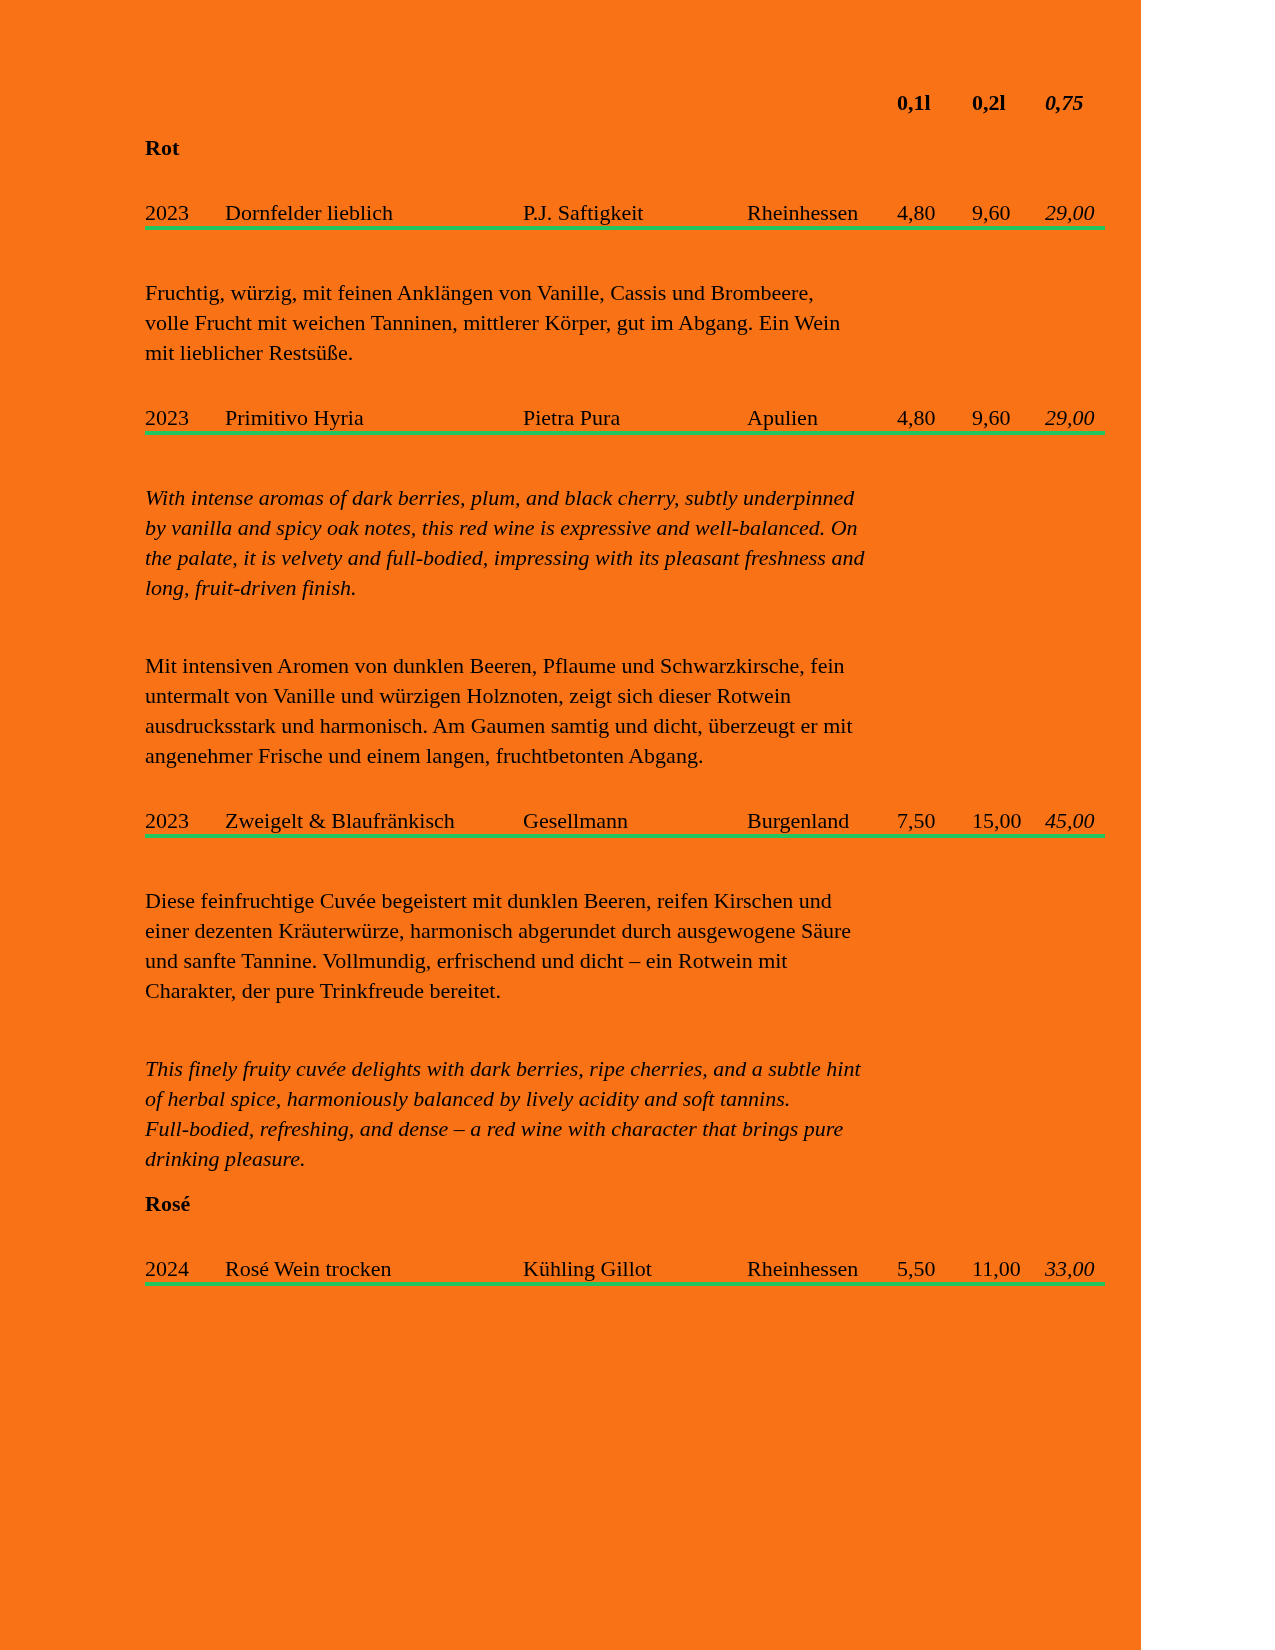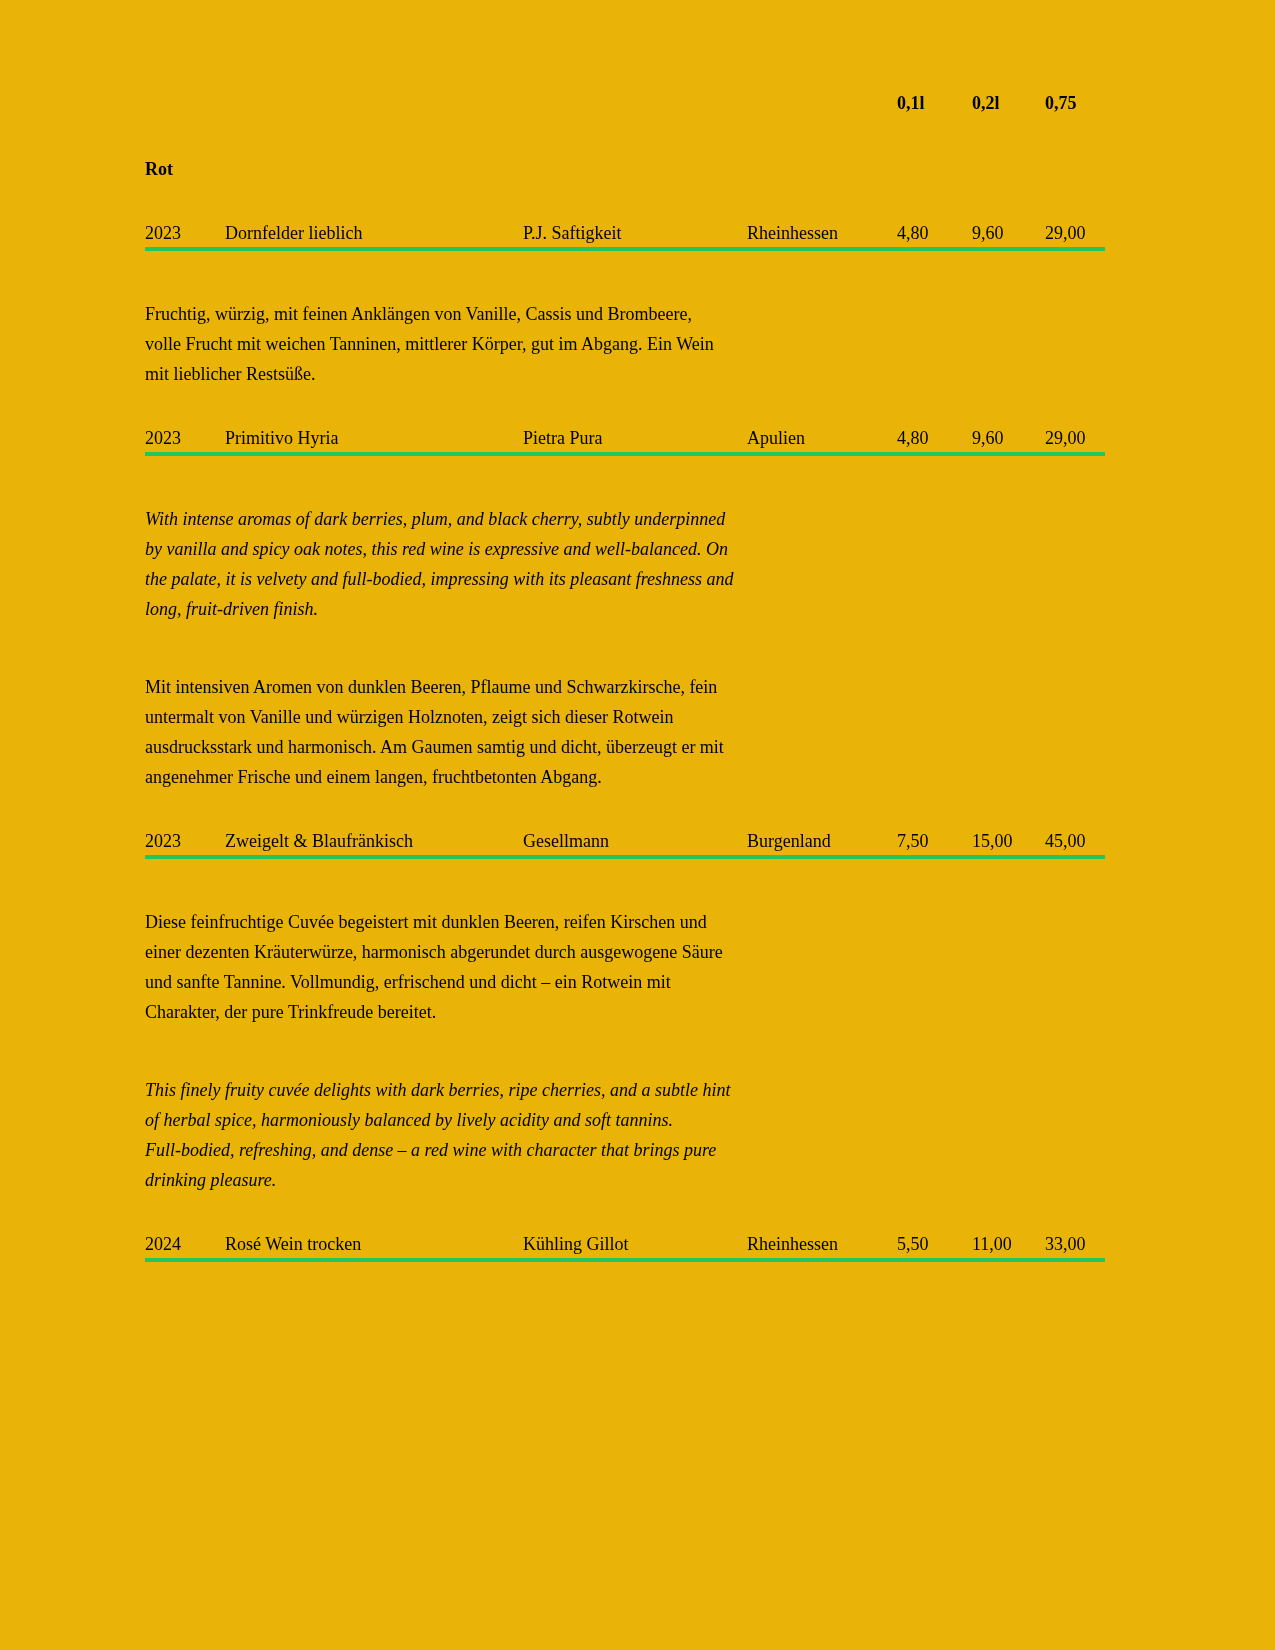--- a/index.html
+++ b/index.html
@@ -1,23 +1,23 @@
 <!DOCTYPE html>
 <html><head>
 <meta charset="utf-8">
 <style>
   html, body { margin: 0; padding: 0; background: #fff; }
   .page {
     position: relative;
-    width: 1275px;
+    width: 1141px;
     height: 1650px;
-    background: #eab308;
+    background: #f97316;
     color: #000000;
     font-family: "Liberation Serif", "DejaVu Serif", serif;
-    font-size: 18px;
+    font-size: 22px;
     line-height: 30px;
     overflow: hidden;
   }
   .content {
     position: absolute;
     left: 145px;
     top: 88px;
     width: 960px;
   }
   .row { display: flex; align-items: baseline; }
@@ -27,24 +27,24 @@
     line-height: 27px;
     border-bottom: 4px solid #22c55e;
     padding-bottom: 0;
   }
   .c-year   { width: 80px;  flex: 0 0 auto; }
   .c-name   { width: 298px; flex: 0 0 auto; }
   .c-prod   { width: 224px; flex: 0 0 auto; }
   .c-region { width: 150px; flex: 0 0 auto; }
   .c-p1     { width: 75px;  flex: 0 0 auto; }
   .c-p2     { width: 73px;  flex: 0 0 auto; }
-  .c-p3     { width: 60px;  flex: 0 0 auto; }
+  .c-p3     { width: 60px;  flex: 0 0 auto; font-style: italic; }
   .section-title {
     font-weight: bold;
-    margin-top: 36px;
+    margin-top: 15px;
   }
   .desc { white-space: pre-line; margin-top: 48px; }
   .desc-de { font-style: normal; }
   .desc-en { font-style: italic; }
 </style>
 </head>
 <body>
 
 <div class="page">
   <div class="content">
@@ -103,20 +103,21 @@
     </div>
     <div class="desc desc-de">Diese feinfruchtige Cuvée begeistert mit dunklen Beeren, reifen Kirschen und
 einer dezenten Kräuterwürze, harmonisch abgerundet durch ausgewogene Säure
 und sanfte Tannine. Vollmundig, erfrischend und dicht – ein Rotwein mit
 Charakter, der pure Trinkfreude bereitet.</div>
     <div class="desc desc-en">This finely fruity cuvée delights with dark berries, ripe cherries, and a subtle hint
 of herbal spice, harmoniously balanced by lively acidity and soft tannins.
 Full-bodied, refreshing, and dense – a red wine with character that brings pure
 drinking pleasure.</div>
 
+    <div class="section-title">Rosé</div>
 
     <div class="row wine-row">
       <div class="c-year">2024</div>
       <div class="c-name">Rosé Wein trocken</div>
       <div class="c-prod">Kühling Gillot</div>
       <div class="c-region">Rheinhessen</div>
       <div class="c-p1">5,50</div>
       <div class="c-p2">11,00</div>
       <div class="c-p3">33,00</div>
     </div>

